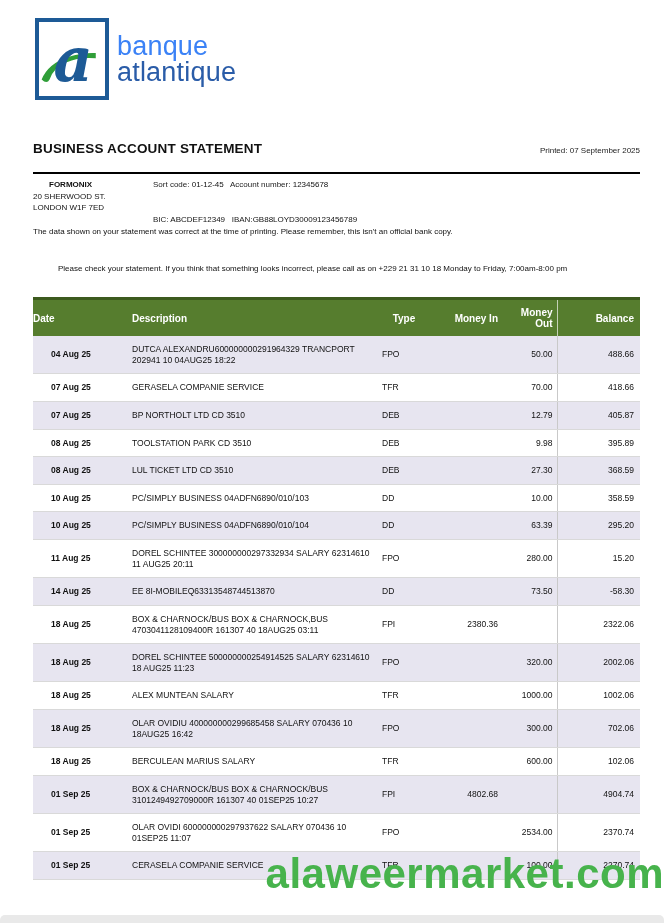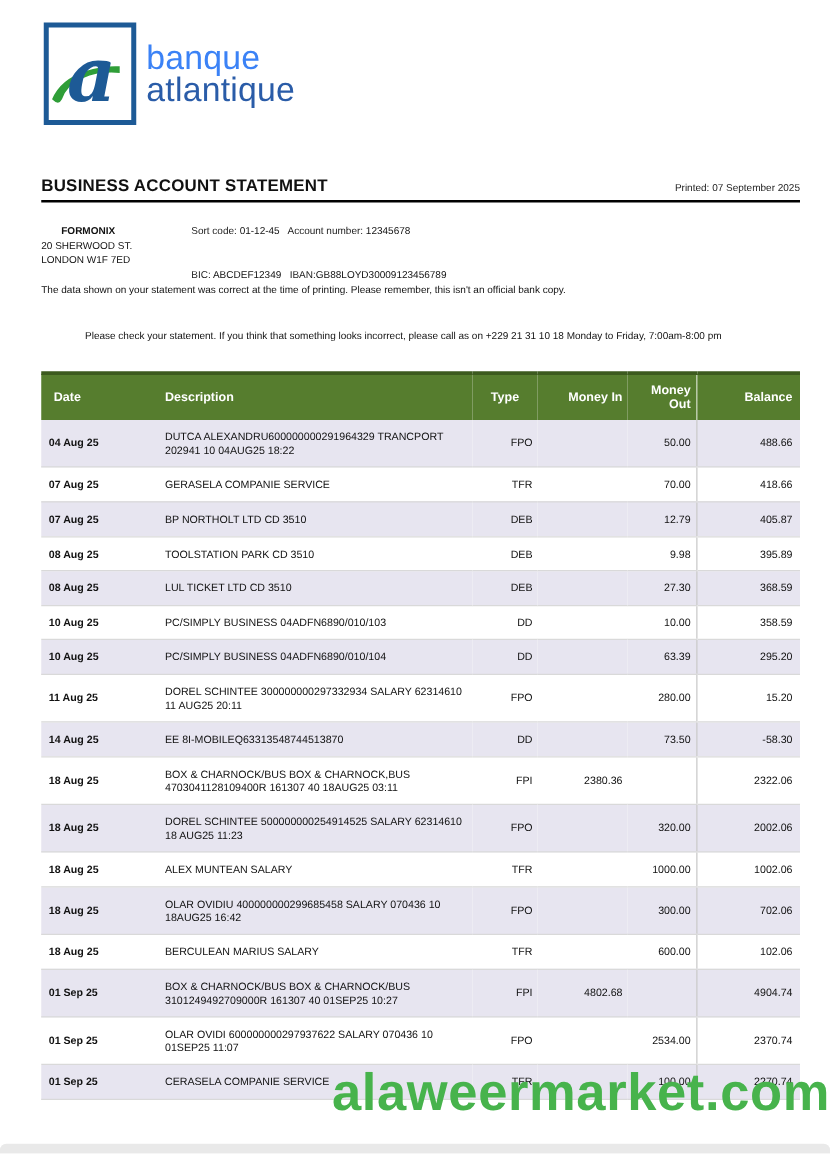--- a/index.html
+++ b/index.html
@@ -9,56 +9,56 @@
   
   .logo { position:absolute; left:35px; top:18px; display:flex; align-items:center; }
   .logo-box { width:74px; height:82px; border:4px solid #1d5a96; background:#fff; position:relative; overflow:hidden; }
   .logo-box svg { position:absolute; left:0; top:0; }
   .logo-words { margin-left:8px; line-height:0.98; font-size:27px; letter-spacing:0.2px; }
   .logo-word1 { color:#3b82f6; display:block; }
   .logo-word2 { color:#2a5ca8; display:block; }
 
   
   .titlebar { position:absolute; left:33px; top:141px; width:607px; border-bottom:2px solid #000;
-              display:flex; justify-content:space-between; align-items:flex-end; padding-bottom:4px;gap:48px; }
+              display:flex; justify-content:space-between; align-items:flex-end; padding-bottom:16px;gap:48px; }
   .doc-title { font-size:13.5px; font-weight:bold; letter-spacing:0.2px; }
   .printed { font-size:8px; color:#222; padding-bottom:1px; }
 
   
   .acct { position:absolute; left:33px; top:179px; width:607px; font-size:8px; line-height:1.45; }
   .acct-cols { display:flex; }
   .acct-left { width:120px; }
   .acct-name { font-weight:bold;margin-left:16px; }
   .acct-mid .row2 { white-space:nowrap;margin-top:23px; }
   .lbl { color:#222; }
 
   
   .notice1 { position:absolute; left:33px; top:227px; width:607px; font-size:8px; }
-  .notice2 { position:absolute; left:40px; top:264px; width:607px; font-size:8px;padding-left:28px; }
+  .notice2 { position:absolute; left:30px; top:264px; width:607px; font-size:8px;padding-left:28px; }
 
   
   .stmt { position:absolute; left:33px; top:297px; width:607px; border-collapse:collapse; table-layout:fixed; }
   .stmt th { background:#567d2e; border-top:3px solid #3c5a1e; color:#fff; font-size:10px; font-weight:bold;
              padding:7px 4px; }
   .stmt col.c-date    { width:95px; }
   .stmt col.c-desc    { width:250px; }
   .stmt col.c-type    { width:52px; }
   .stmt col.c-in      { width:72px; }
   .stmt col.c-out     { width:55px; }
   .stmt col.c-bal     { width:83px; }
   .stmt th.h-date, .stmt th.h-desc { text-align:left; }
-  .stmt th.h-date { padding-left:10px; }
+  .stmt th.h-date { padding-left:0; }
   .stmt th.h-type { text-align:center; }
   .stmt th.h-in, .stmt th.h-out, .stmt th.h-bal { text-align:right; }
   .stmt th.h-bal { border-left:1px solid rgba(255,255,255,0.65); padding-right:6px; }
   .stmt td { font-size:8.5px; padding:8px 4px; border-bottom:1px solid #d9d9d9; vertical-align:middle; line-height:1.25; }
   .stmt tbody tr:nth-child(odd)  td { background:#e7e5f0; }
   .stmt tbody tr:nth-child(even) td { background:#ffffff; }
-  .stmt td.t-date { font-weight:bold; padding-left:6px; }
-  .stmt td.t-type { text-align:right; }
+  .stmt td.t-date { font-weight:bold; padding-left:18px; }
+  .stmt td.t-type { text-align:left; }
   .stmt td.t-in, .stmt td.t-out, .stmt td.t-bal { text-align:right; }
   .stmt td.t-bal { border-left:1px solid #c9c9c9; padding-right:6px;padding-left:36px; }
 
   
   .watermark { position:absolute; left:0; top:850px; width:664px; text-align:right; padding-left:198px;
                font-size:42px; font-weight:bold; color:#47b34c; letter-spacing:0.5px; white-space:nowrap; }
 
   
   .bottom-strip { position:absolute; left:0; bottom:0; width:664px; height:8px; background:#e9e9e9;
                   border-radius:5px 5px 0 0; }

